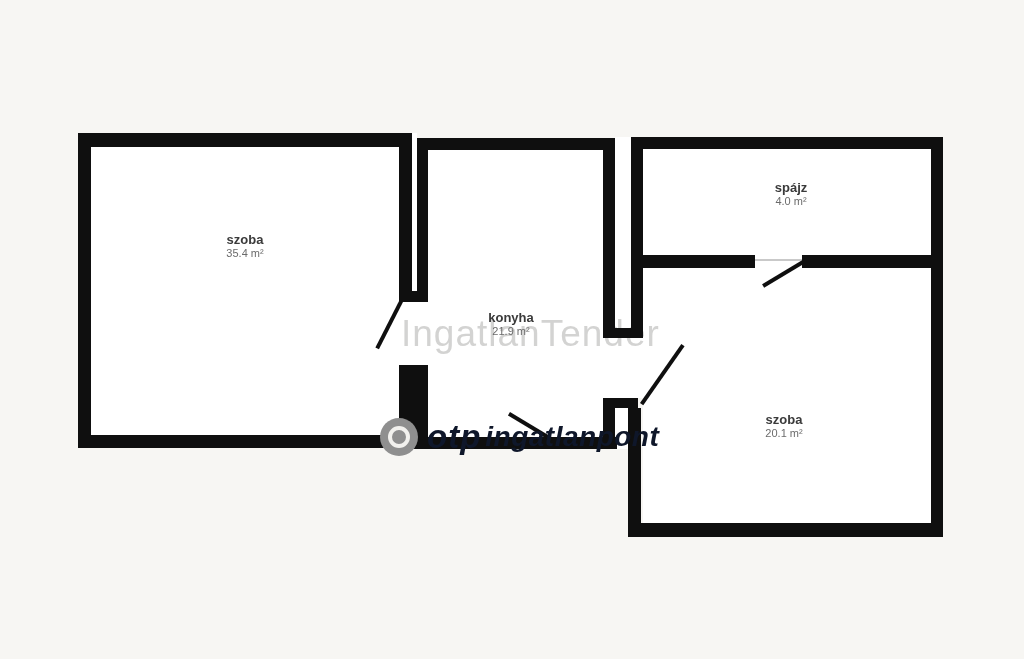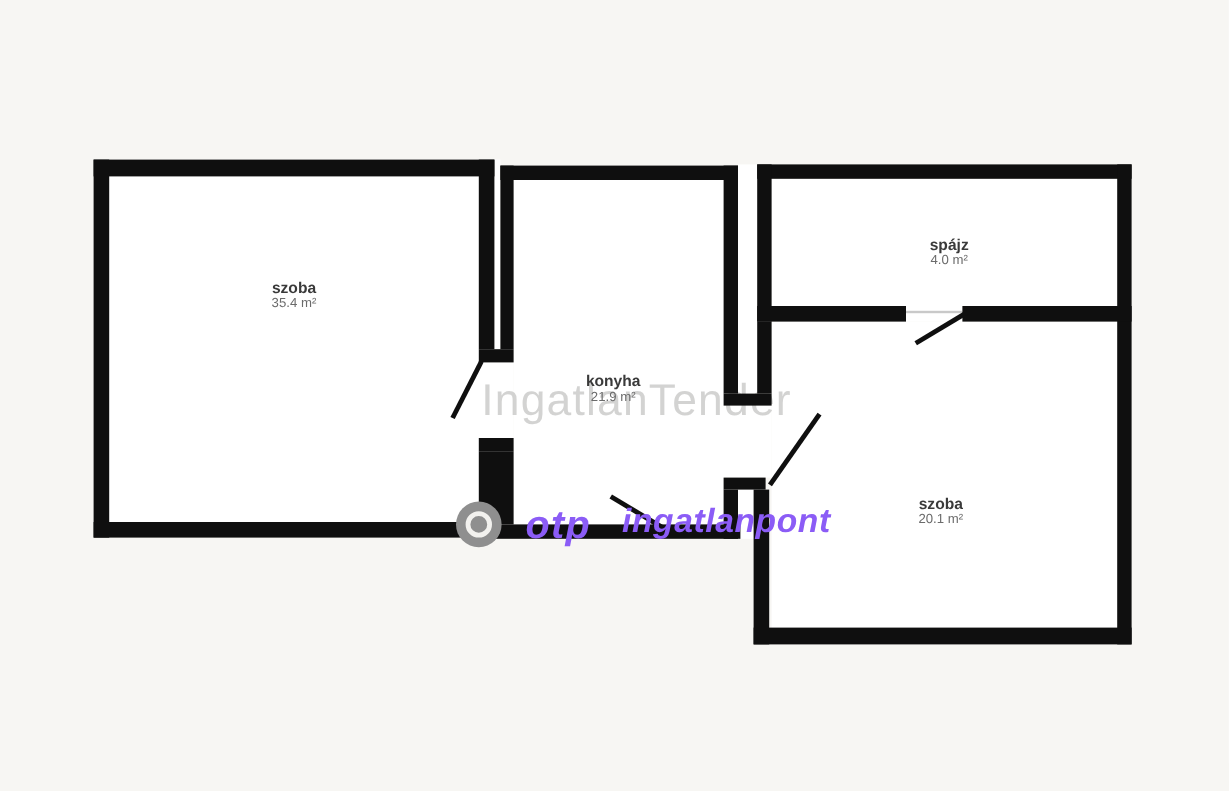--- a/index.html
+++ b/index.html
@@ -7,27 +7,27 @@
   #stage{position:relative;width:1024px;height:659px;background:#f7f6f3;overflow:hidden;}
   .white{position:absolute;background:#ffffff;z-index:1;}
   .wall{position:absolute;background:#0f0f0f;z-index:3;}
   .leaf{position:absolute;height:4px;background:#0f0f0f;z-index:4;transform-origin:0 0;}
   .thinline{position:absolute;background:#c9c9c9;z-index:2;}
   .room-label{position:absolute;width:140px;text-align:center;z-index:5;}
   .room-name{font-size:13px;font-weight:bold;color:#3a3a3a;line-height:15px;}
   .room-area{font-size:11px;color:#6b6b6b;line-height:13px;}
   .wm-center{position:absolute;left:401px;top:313px;z-index:2;
     font-size:37px;color:rgba(130,130,126,0.35);letter-spacing:1px;white-space:nowrap;}
-  .wm-brand{position:absolute;left:380px;top:418px;z-index:6;display:flex;align-items:flex-start;
-    color:#8b5cf6;white-space:nowrap;gap:11px;}
+  .wm-brand{position:absolute;left:380px;top:418px;z-index:6;display:flex;align-items:center;
+    color:#0f172a;white-space:nowrap;}
   .wm-logo{width:38px;height:38px;border-radius:50%;background:#8f8f8f;position:relative;margin-right:9px;}
   .wm-logo-inner{position:absolute;left:8px;top:8px;width:14px;height:14px;border:4px solid #f2f1ee;
     border-radius:50%;}
   .wm-otp{font-size:33px;font-weight:bold;font-style:italic;letter-spacing:1px;}
-  .wm-suffix{font-size:28px;font-weight:bold;font-style:italic;margin-left:15px;letter-spacing:0.5px;}
+  .wm-suffix{font-size:28px;font-weight:bold;font-style:italic;margin-left:4px;letter-spacing:0.5px;}
 </style>
 </head>
 <body>
 
 <div id="stage">
 
   <div class="white" style="left:90px;top:146px;width:310px;height:290px;"></div>
   <div class="white" style="left:428px;top:149px;width:176px;height:289px;"></div>
   <div class="white" style="left:643px;top:149px;width:288px;height:107px;"></div>
   <div class="white" style="left:643px;top:268px;width:288px;height:256px;"></div>
@@ -74,21 +74,21 @@
   <div class="leaf" style="left:807px;top:262px;width:50px;transform:rotate(149deg);"></div>
 
   <div class="room-label" style="left:175px;top:232px;">
     <div class="room-name">szoba</div>
     <div class="room-area">35.4 m²</div>
   </div>
   <div class="room-label" style="left:441px;top:310px;">
     <div class="room-name">konyha</div>
     <div class="room-area">21.9 m²</div>
   </div>
-  <div class="room-label" style="left:721px;top:196px;">
+  <div class="room-label" style="left:721px;top:180px;">
     <div class="room-name">spájz</div>
     <div class="room-area">4.0 m²</div>
   </div>
   <div class="room-label" style="left:714px;top:412px;">
     <div class="room-name">szoba</div>
     <div class="room-area">20.1 m²</div>
   </div>
 
   <div class="wm-center">IngatlanTender</div>
 

